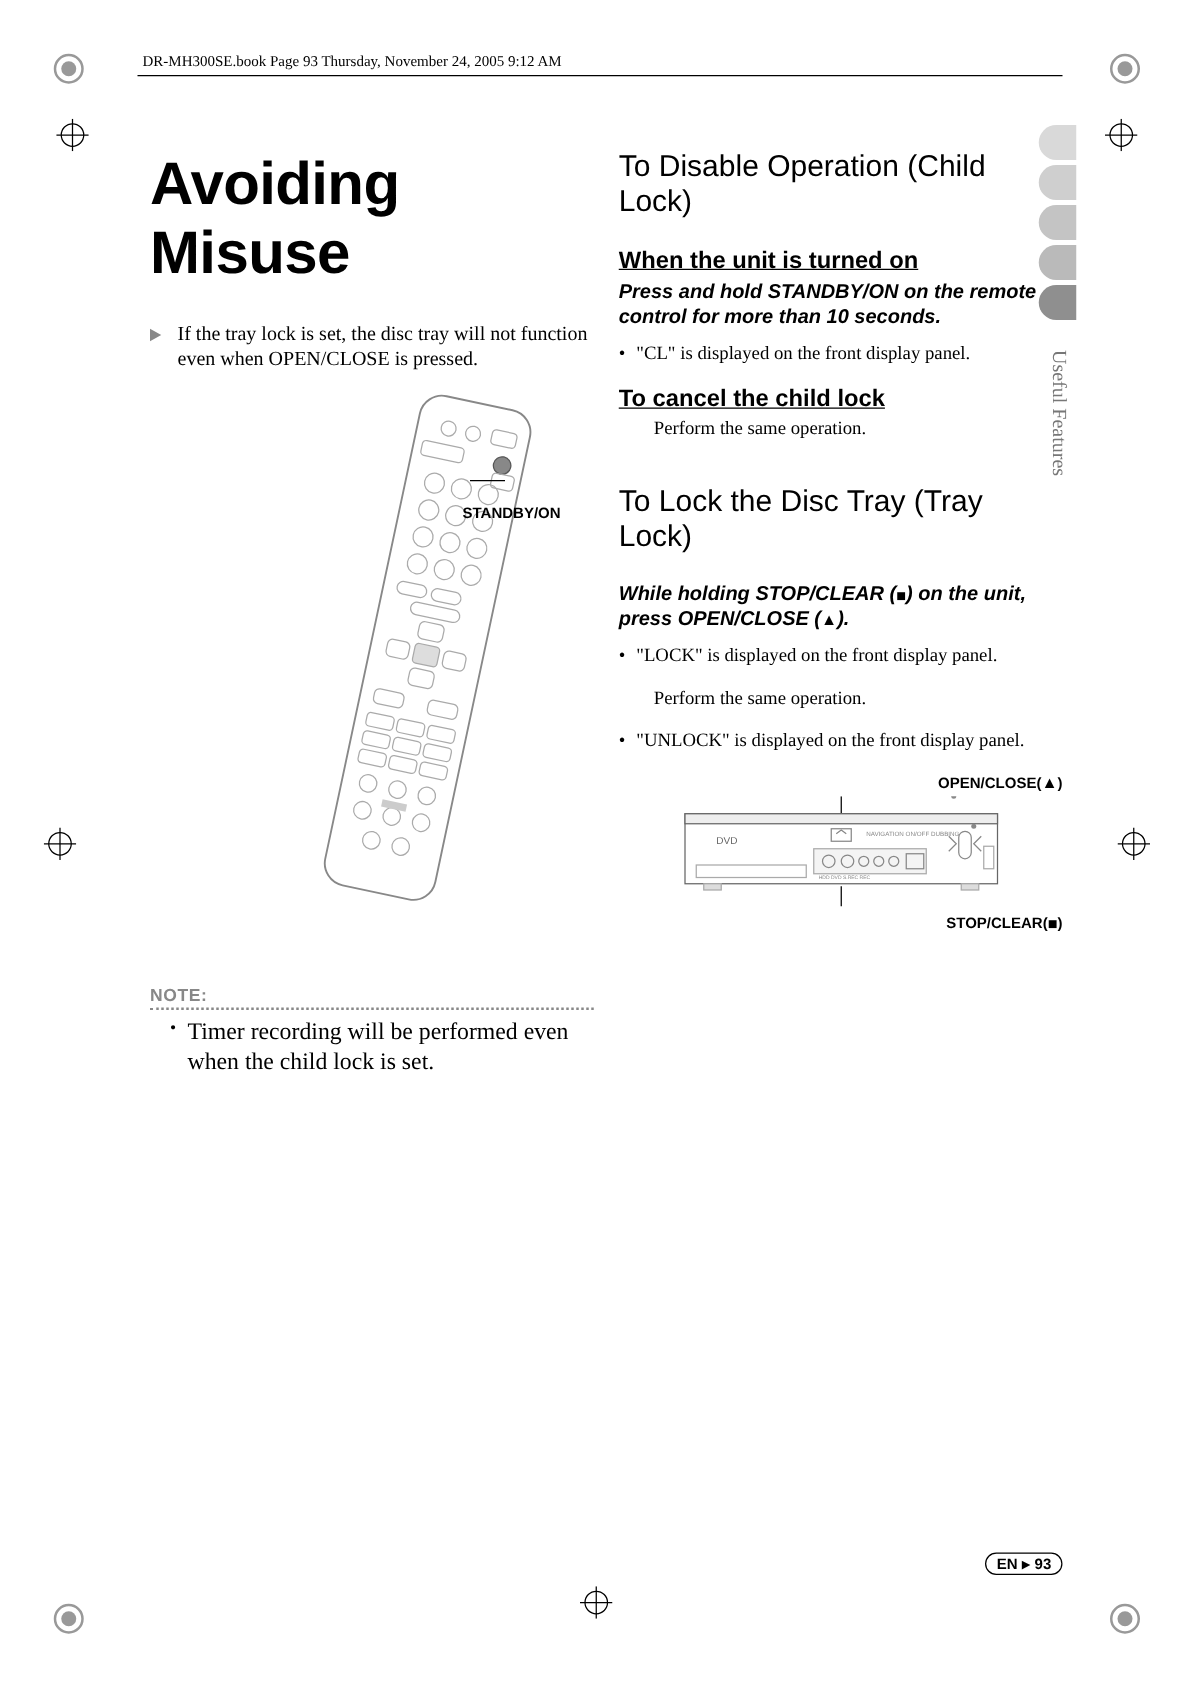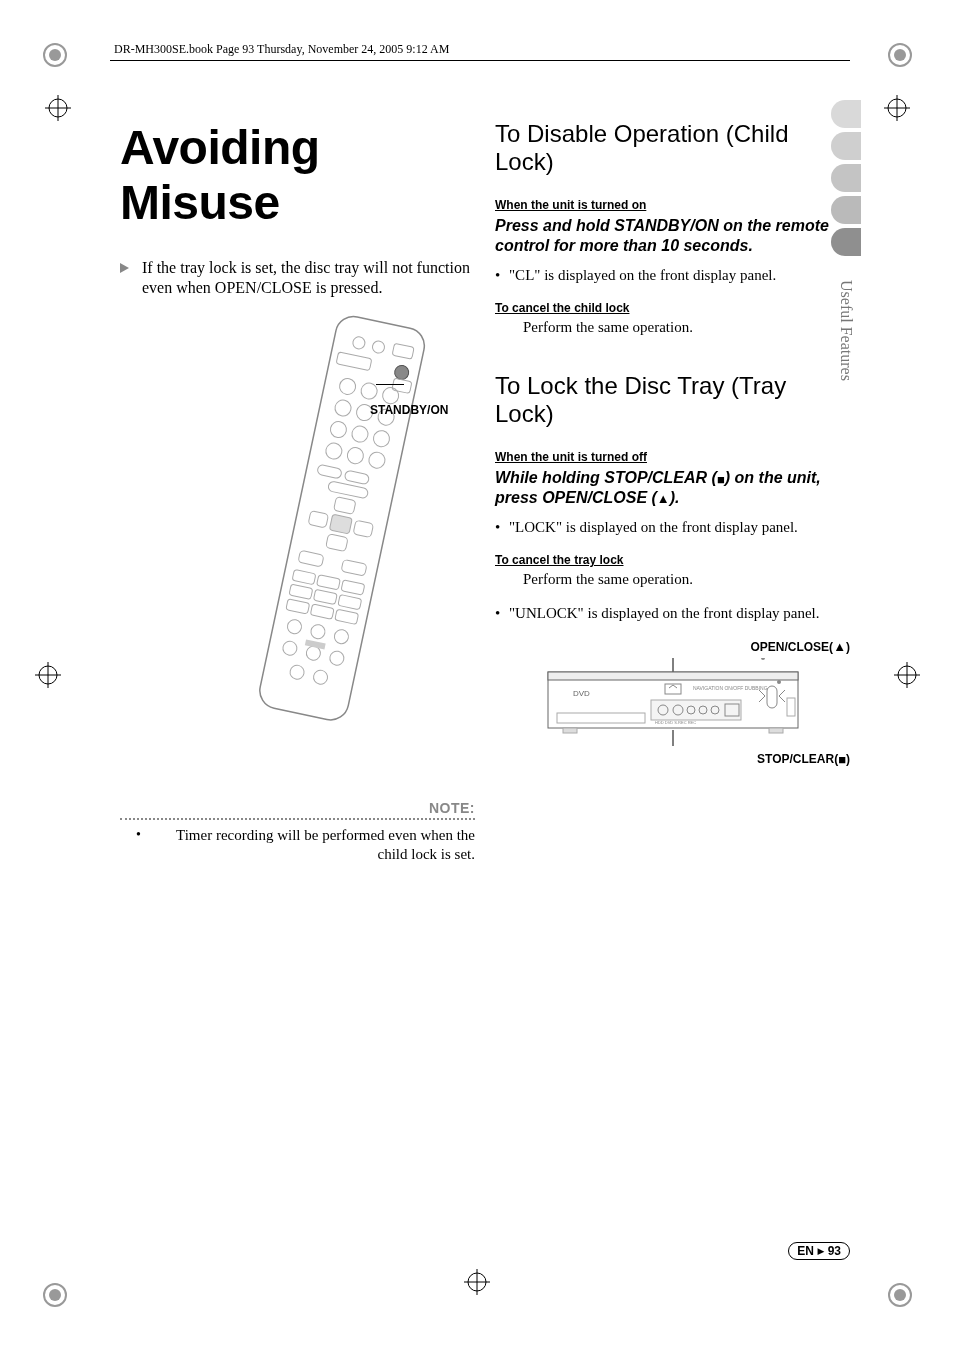--- a/index.html
+++ b/index.html
@@ -106,36 +106,36 @@
     width: 28px;
     border-top: 1px solid #000;
   }
   .remote-callout {
     position: absolute;
     left: 250px; top: 95px;
     font-family: Arial, sans-serif;
     font-size: 12px;
     font-weight: bold;
   }
-  .note-block { margin-top: 32px; text-align: right; }
+  .note-block { margin-top: 20px; }
   .note-label {
     font-family: Arial, sans-serif;
     font-size: 14px;
     font-weight: 900;
     color: #888;
     letter-spacing: 0.5px;
   }
   .dotline {
     border: none;
     border-top: 2px dotted #888;
     margin: 2px 0 6px 0;
   }
   .note-list {
     list-style: none;
-    font-size: 15px;
+    font-size: 19px;
     line-height: 1.25;
     padding-left: 16px;
   }
   .note-list li {
     position: relative;
     padding-left: 14px;
   }
   .note-list li::before {
     content: "•";
     position: absolute;
@@ -145,21 +145,21 @@
   
   h2.section {
     font-family: Arial, Helvetica, sans-serif;
     font-weight: 400;
     font-size: 24px;
     margin-bottom: 22px;
   }
   .sub-u {
     font-family: Arial, sans-serif;
     font-weight: bold;
-    font-size: 12px;
+    font-size: 19px;
     text-decoration: underline;
     margin-bottom: 4px;
   }
   .instruct {
     font-family: Arial, sans-serif;
     font-style: italic;
     font-weight: bold;
     font-size: 16px;
     line-height: 1.25;
     margin-bottom: 10px;
@@ -415,28 +415,26 @@
       <div class="instruct">Press and hold STANDBY/ON on the remote control for more than 10 seconds.</div>
       <ul class="body-bullet">
         <li>"CL" is displayed on the front display panel.</li>
       </ul>
       <div class="sub-u">To cancel the child lock</div>
       <div class="plain">Perform the same operation.</div>
 
       <div class="gap"></div>
 
       <h2 class="section">To Lock the Disc Tray (Tray Lock)</h2>
-      <div class="sub-u">When the unit is turned off</div>
       <div class="instruct">
         <span>While holding STOP/CLEAR (</span><span class="sym-stop">■</span><span>) on the unit, press OPEN/CLOSE (</span><span class="sym-eject">▲</span><span>).</span>
       </div>
       <ul class="body-bullet">
         <li>"LOCK" is displayed on the front display panel.</li>
       </ul>
-      <div class="sub-u">To cancel the tray lock</div>
       <div class="plain">Perform the same operation.</div>
       <ul class="body-bullet">
         <li>"UNLOCK" is displayed on the front display panel.</li>
       </ul>
 
       <div class="unit-wrap">
         <div class="unit-callout-top">
           <span>OPEN/CLOSE(</span><span class="sym-eject">▲</span><span>)</span>
         </div>
         <svg class="unit-svg" width="260" height="90" viewBox="0 0 260 90">

